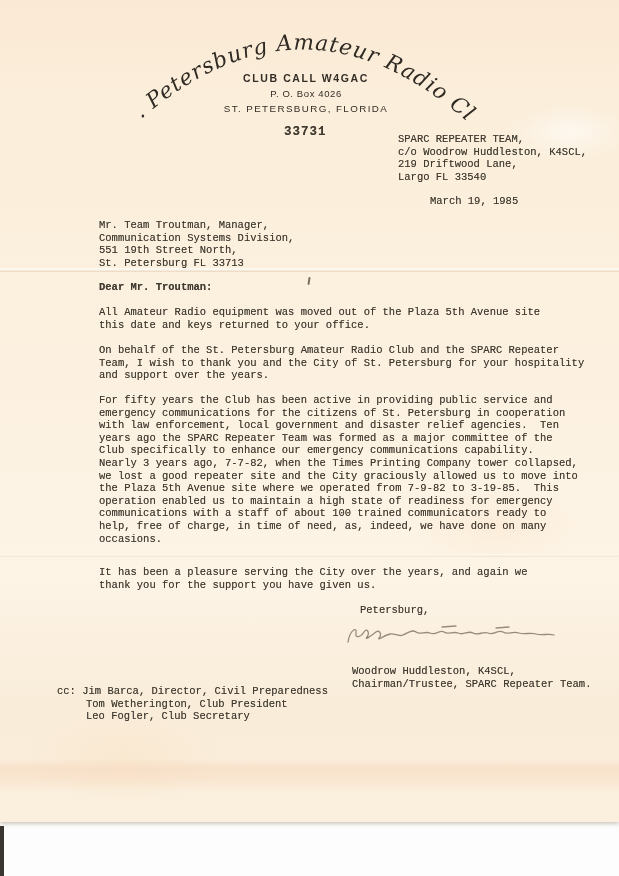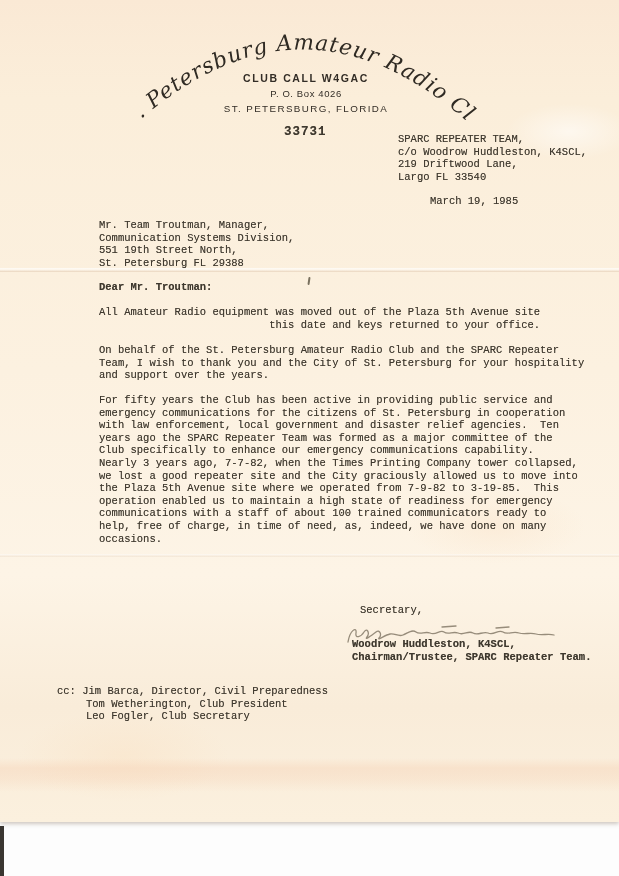--- a/index.html
+++ b/index.html
@@ -50,26 +50,26 @@
     line-height:12.6px;
     color:#3e382e;
     white-space:pre;
     text-shadow:0 0 0.5px rgba(62,56,46,0.55);
   }
   .zip{left:284px;top:126px;font-size:12.5px;font-weight:bold;letter-spacing:1px;}
   .sender{left:398px;top:133px;font-family:Liberation Mono, monospace;}
   .date{left:398px;top:195px;margin-left:32px;}
   .recipient{left:99px;top:219px;}
   .salutation{left:99px;top:281px;font-weight:bold;}
-  .p1{left:99px;top:306px;text-align:right;}
+  .p1{left:99px;top:306px;}
   .p2{left:99px;top:344px;}
   .p3{left:99px;top:394px;}
   .p4{left:99px;top:566px;}
   .sincerely{left:360px;top:604px;}
-  .signed{left:352px;top:638px;font-weight:bold;}
+  .signed{left:352px;top:665px;}
   .cc-first{left:57px;top:685px;}
   .cc-rest{left:86px;top:697.6px;}
   
   .sig-svg{position:absolute;left:346px;top:624px;width:215px;height:26px;overflow:visible;}
   .sig-path{fill:none;stroke:#857a69;stroke-width:1.3;stroke-linecap:round;opacity:0.85;}
   .ink-mark{position:absolute;left:308px;top:277px;width:2px;height:8px;background:#59513f;transform:rotate(8deg);border-radius:1px;opacity:0.8;}
 </style>
 </head>
 <body>
 
@@ -94,21 +94,21 @@
     <div class="tw sender"><span>SPARC REPEATER TEAM,</span>
 <span>c/o Woodrow Huddleston, K4SCL,</span>
 <span>219 Driftwood Lane,</span>
 <span>Largo FL 33540</span></div>
 
     <div class="tw date">March 19, 1985</div>
 
     <div class="tw recipient"><span>Mr. Team Troutman, Manager,</span>
 <span>Communication Systems Division,</span>
 <span>551 19th Street North,</span>
-<span>St. Petersburg FL 29388</span></div>
+<span>St. Petersburg FL 33713</span></div>
 
     <div class="crease crease-1"></div>
     <div class="ink-mark"></div>
 
     <div class="tw salutation">Dear Mr. Troutman:</div>
     <div class="tw p1">All Amateur Radio equipment was moved out of the Plaza 5th Avenue site
 this date and keys returned to your office.</div>
     <div class="tw p2">On behalf of the St. Petersburg Amateur Radio Club and the SPARC Repeater
 Team, I wish to thank you and the City of St. Petersburg for your hospitality
 and support over the years.</div>
@@ -118,22 +118,24 @@
 years ago the SPARC Repeater Team was formed as a major committee of the
 Club specifically to enhance our emergency communications capability.
 Nearly 3 years ago, 7-7-82, when the Times Printing Company tower collapsed,
 we lost a good repeater site and the City graciously allowed us to move into
 the Plaza 5th Avenue site where we operated from 7-9-82 to 3-19-85.  This
 operation enabled us to maintain a high state of readiness for emergency
 communications with a staff of about 100 trained communicators ready to
 help, free of charge, in time of need, as, indeed, we have done on many
 occasions.</div>
     <div class="crease crease-2"></div>
+    <div class="tw p4">It has been a pleasure serving the City over the years, and again we
+thank you for the support you have given us.</div>
 
-    <div class="tw sincerely">Secretary,</div>
+    <div class="tw sincerely">Petersburg,</div>
 
     <svg class="sig-svg" viewBox="0 0 215 26">
       <path class="sig-path" d="M2,18 C4,6 11,2 10,9 C9,15 15,13 18,8 C21,3 24,9 21,13 C18,17 26,11 30,8 C34,5 36,11 33,14 C31,17 39,11 44,10 C49,9 52,13 57,11 C62,9 66,5 70,8 C74,11 79,7 84,9 C90,12 94,5 98,8 C102,11 107,7 112,9 C118,12 122,6 127,9 C132,12 137,7 142,9 C148,12 152,5 157,8 C161,11 167,7 173,9 C179,11 184,8 190,10 C196,12 202,9 208,11"></path>
       <path class="sig-path" d="M96,3 L110,2 M150,4 L163,3" opacity="0.6"></path>
     </svg>
 
     <div class="tw signed">Woodrow Huddleston, K4SCL,
 Chairman/Trustee, SPARC Repeater Team.</div>
 
     <div class="tw cc-first">cc: Jim Barca, Director, Civil Preparedness</div>

